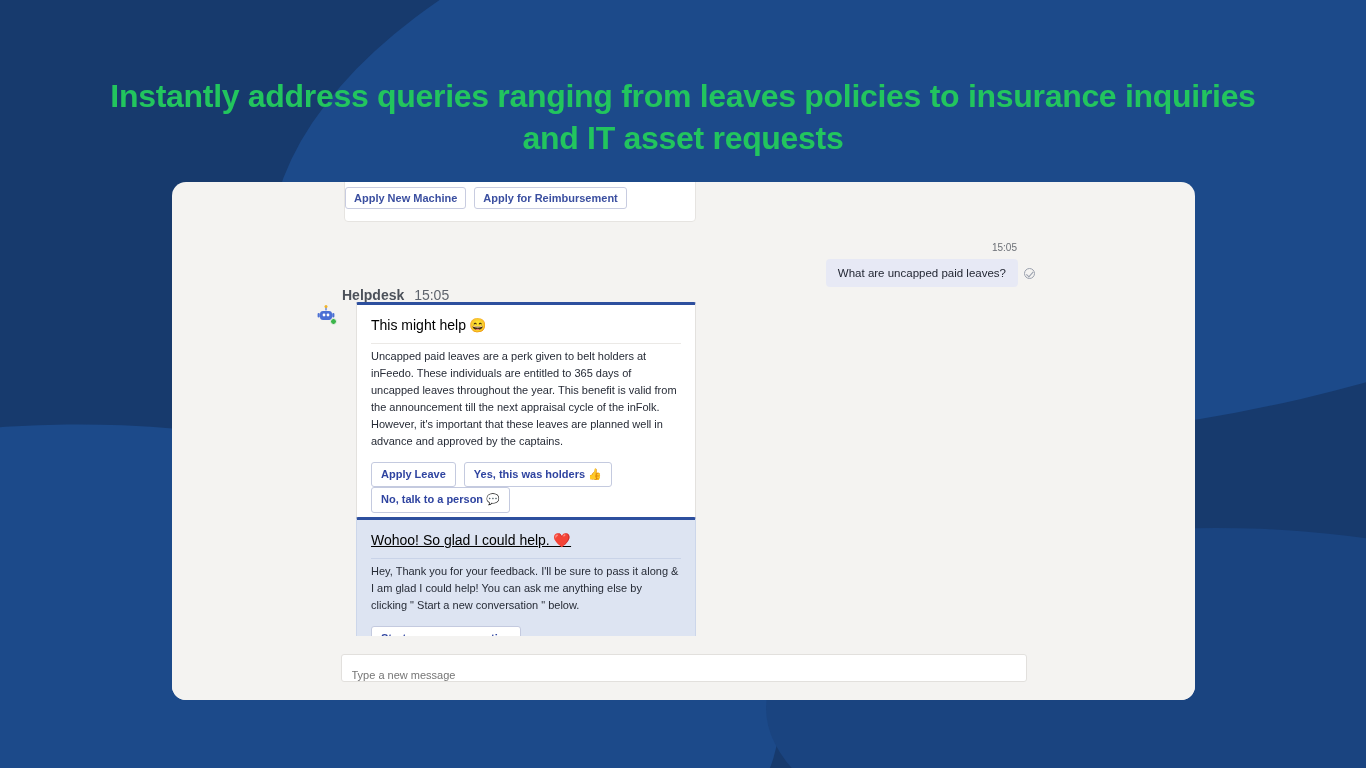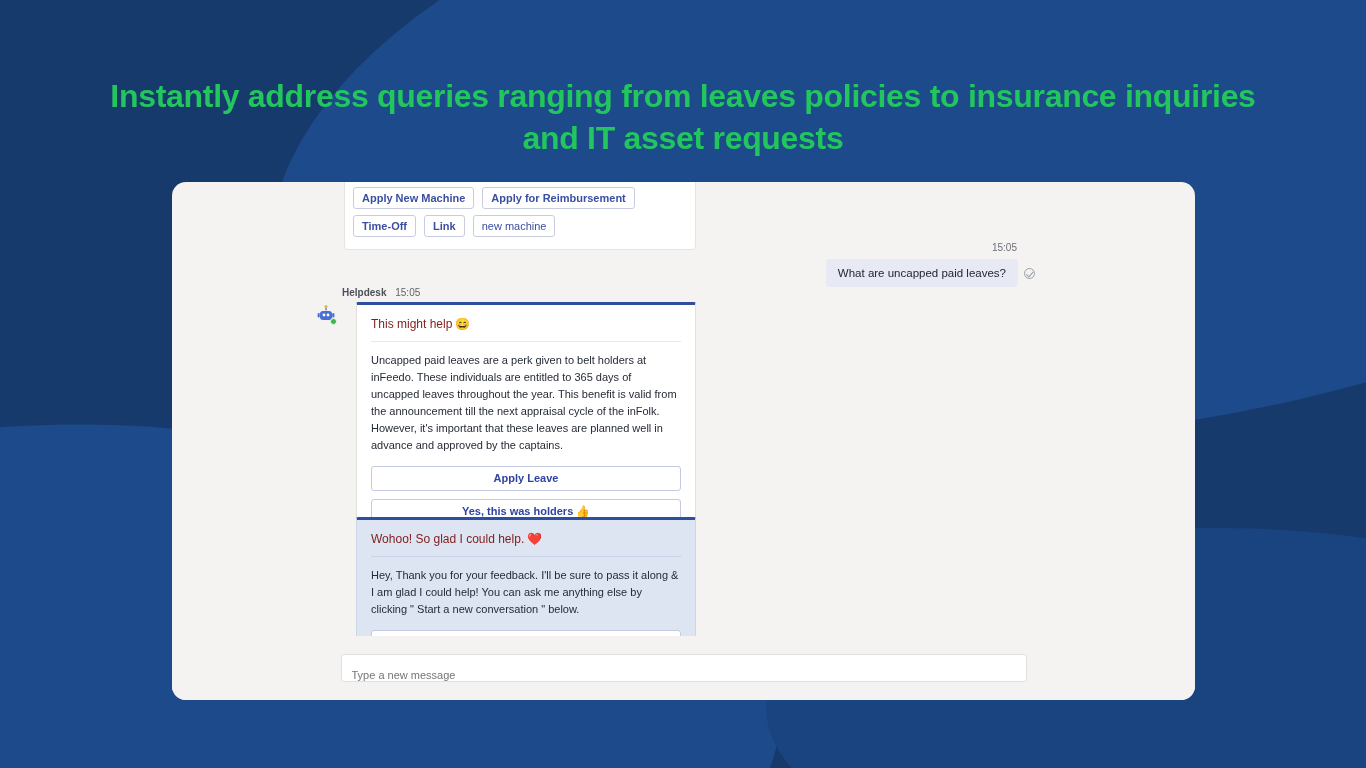--- a/index.html
+++ b/index.html
@@ -68,21 +68,21 @@
   }
 
   
   .card-top {
     position: absolute;
     left: 172px; top: -12px;
     width: 352px;
     background: #ffffff;
     border-radius: 4px;
     border: 1px solid #e6e4e1;
-    padding: 10px 12px 12px 8px;
+    padding: 10px 12px 12px 0;
   }
   .chip-row { display: flex; flex-wrap: wrap; gap: 8px; margin-top: 6px; }
   .chip {
     border: 1px solid #c8cce0;
     color: #3b4fa0;
     background: #ffffff;
     font-size: 11px;
     border-radius: 3px;
     padding: 4px 8px;
     line-height: 1.1;
@@ -126,21 +126,21 @@
     width: 3px; height: 5.5px;
     border: solid #9aa0ad;
     border-width: 0 1px 1px 0;
     transform: rotate(42deg);
   }
 
   
   .bot-meta {
     position: absolute;
     left: 170px; top: 105px;
-    font-size: 10px;
+    font-size: 14px;
     color: #5f646d;
   }
   .bot-meta .name { font-weight: 600; color: #4c515a; }
   .bot-meta .time { margin-left: 6px; }
 
   .avatar {
     position: absolute;
     left: 144px; top: 122px;
     width: 20px; height: 20px;
   }
@@ -167,34 +167,34 @@
   }
   .bot-card.answer { top: 120px; }
   .bot-card.thanks {
     top: 335px;
     background: #dde4f2;
     border-left-color: #ccd6ea;
     border-right-color: #ccd6ea;
     border-bottom-color: #ccd6ea;
   }
   .card-title {
-    font-size: 12px;
-    color: #7f1d1d;
+    font-size: 14px;
+    color: #000000;
     padding-bottom: 10px;
     border-bottom: 1px solid #ebe9e6;
-    margin-bottom: 10px;
-  }
-  .bot-card.thanks .card-title { border-bottom-color: #c9d3e8; }
+    margin-bottom: 4px;
+  }
+  .bot-card.thanks .card-title { border-bottom-color: #c9d3e8; text-decoration: underline; }
   .card-body {
     font-size: 11px;
     line-height: 1.55;
     color: #262b36;
     margin-bottom: 12px;
   }
-  .btn-row { display: flex; flex-wrap: wrap; gap: 8px; flex-direction: column; }
+  .btn-row { display: flex; flex-wrap: wrap; gap: 8px; }
   .action-btn {
     border: 1px solid #c4cadf;
     background: #ffffff;
     color: #2f44a0;
     font-size: 11px;
     font-weight: 600;
     border-radius: 3px;
     padding: 5px 9px;
     line-height: 1.2;
     white-space: nowrap;
@@ -232,25 +232,20 @@
 <h1 class="headline">Instantly address queries ranging from leaves policies to insurance inquiries and IT asset requests</h1>
 
 <div class="chat-window">
 
   <div class="chat-scroll">
 
     <div class="card-top">
       <div class="chip-row">
         <span class="chip">Apply New Machine</span>
         <span class="chip">Apply for Reimbursement</span>
-      </div>
-      <div class="chip-row">
-        <span class="chip">Time-Off</span>
-        <span class="chip">Link</span>
-        <span class="chip plain">new machine</span>
       </div>
     </div>
 
     <div class="user-row">
       <div class="user-time">15:05</div>
       <div class="user-bubble-wrap">
         <span class="user-bubble">What are uncapped paid leaves?</span>
         <span class="check-icon"></span>
       </div>
     </div>

